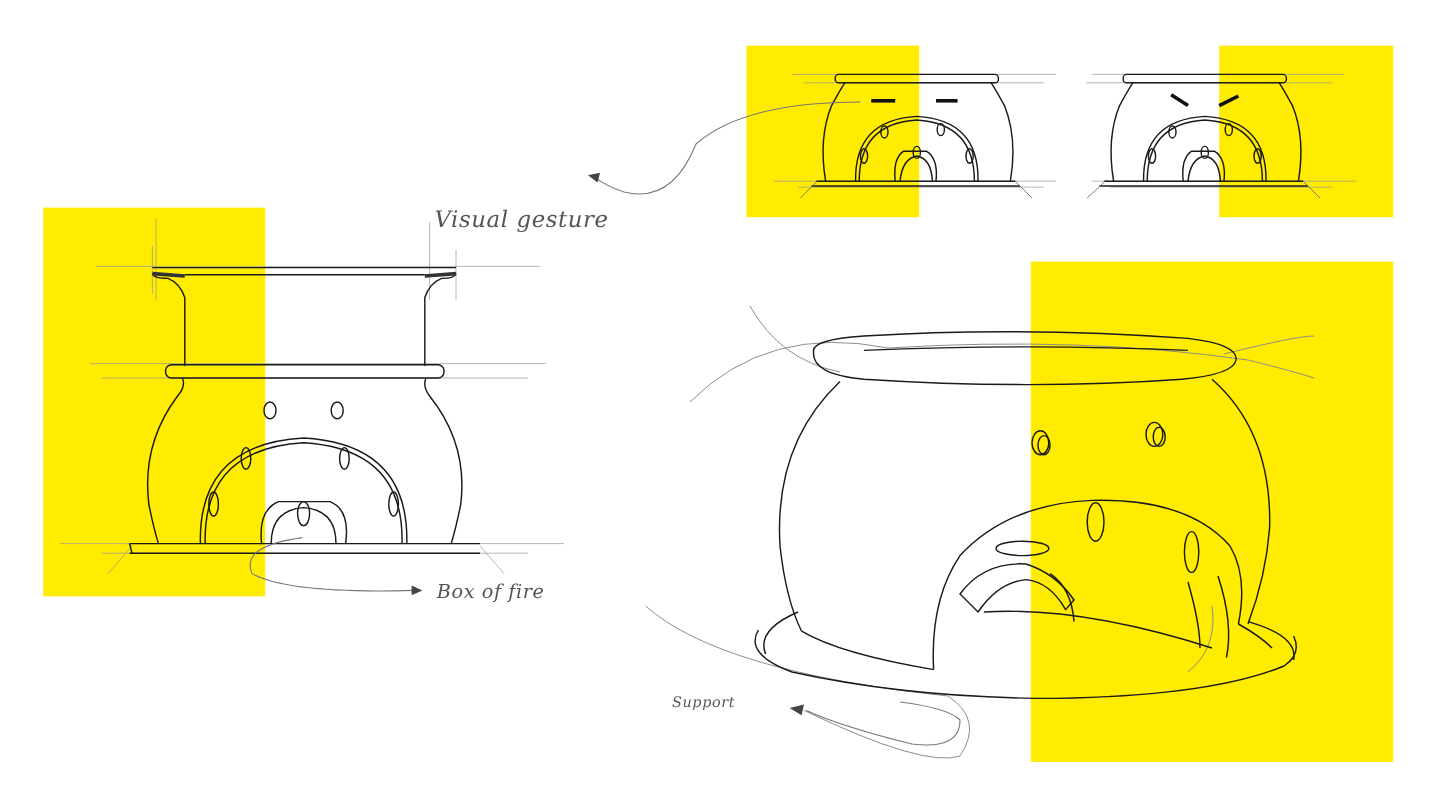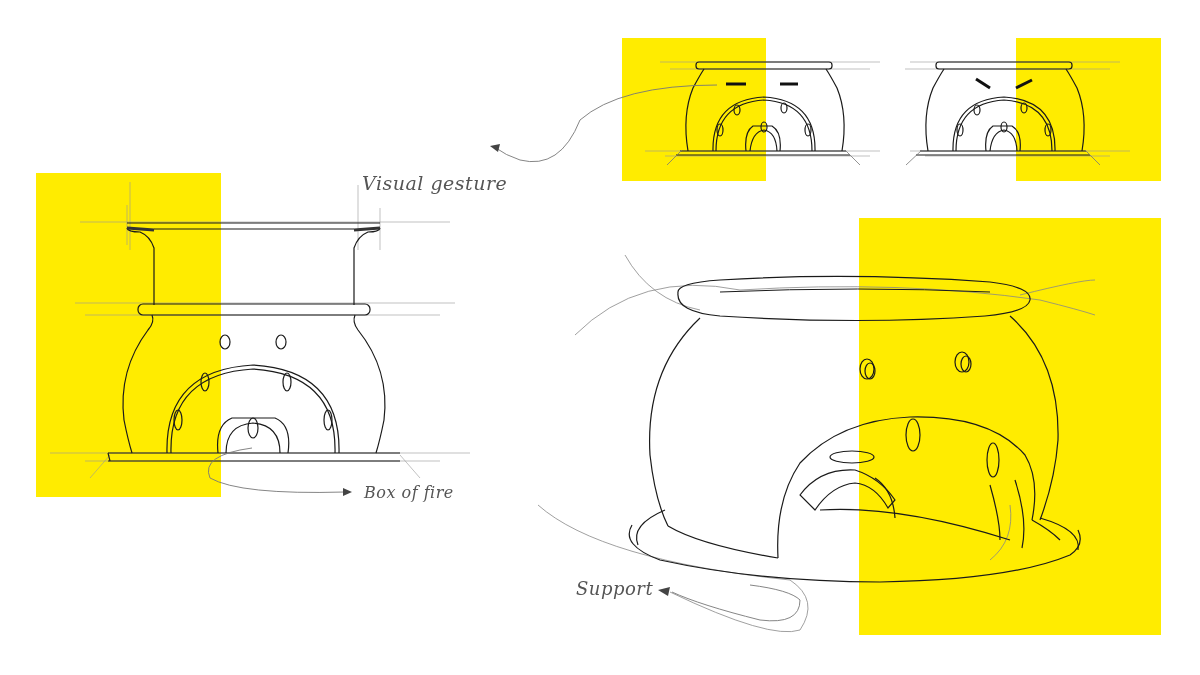--- a/index.html
+++ b/index.html
@@ -162,13 +162,13 @@
     <path d="M668,526 Q700,545 778,558"></path>
     <path d="M1032,520 Q1050,530 1060,540"></path>
 
     <path d="M672,592 Q700,605 760,620 Q800,625 800,600 Q790,590 750,585" stroke="#777" stroke-width="0.9"></path>
     <path d="M658,590 L670,587 L668,596 Z" fill="#444" stroke="none"></path>
   </g>
 </svg>
 
 <div class="label" style="left:362px;top:124px;font-size:19px;margin-top:48px;">Visual gesture</div>
 <div class="label" style="left:364px;top:483px;font-size:16px;">Box of fire</div>
-<div class="label" style="left:576px;top:578px;font-size:18px;">Support</div>
+<div class="label" style="left:560px;top:578px;font-size:12px;">Support</div>
 
 </body></html>

